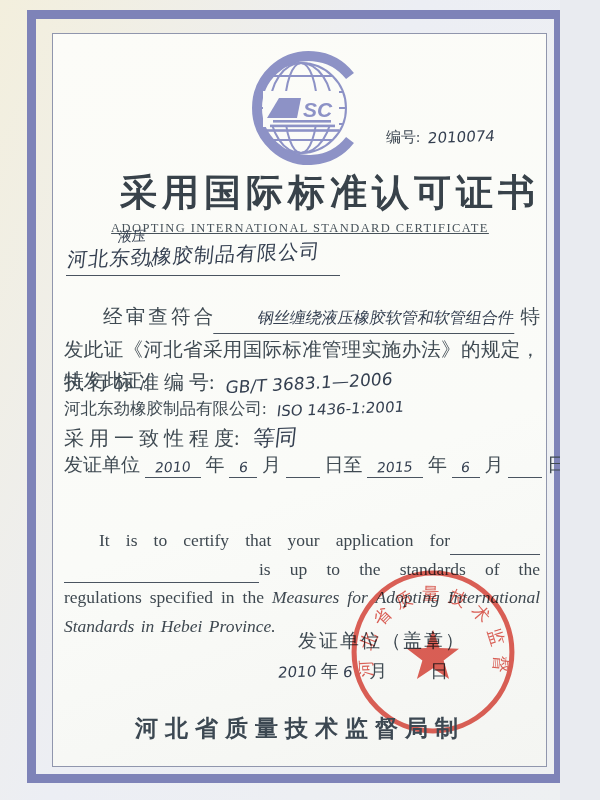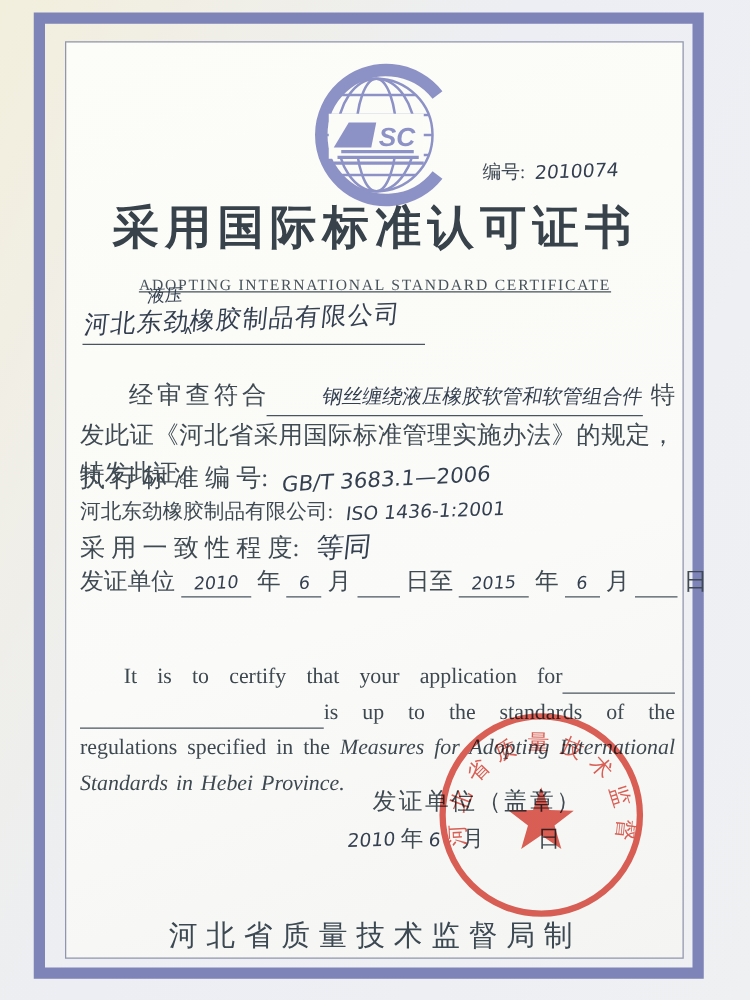--- a/index.html
+++ b/index.html
@@ -2,41 +2,42 @@
 <html><head>
 <meta charset="utf-8">
 <style>
   html,body{margin:0;padding:0;}
   body{
     width:600px;height:800px;
     font-family:"Liberation Serif", serif;
     background:#e9ebf0;
   }
   .page{
-    position:relative;width:600px;height:800px;overflow:hidden;
+    position:relative;width:524px;height:800px;overflow:hidden;
     background:linear-gradient(115deg,#f3efdd 0%,#eceef4 45%,#eef0f2 100%);
+    padding-left:36px;
   }
   .border-thick{
     position:absolute;left:27px;top:10px;width:536px;height:773px;
     border:9px solid #7e83b8;box-sizing:border-box;
   }
   .border-thin{
     position:absolute;left:52px;top:33px;width:495px;height:734px;
     border:1.5px solid #9096ad;box-sizing:border-box;
     background:linear-gradient(160deg,#fcfcf8 0%,#fafbf8 60%,#f4f5f2 100%);
   }
   .abs{position:absolute;}
   
   .logo{left:243px;top:50px;width:132px;height:118px;}
   
   .serial{left:386px;top:128px;font-size:15px;color:#3d4752;white-space:nowrap;}
   .serial .num{margin-left:4px;}
   
   .title{
-    left:60px;top:157px;width:480px;text-align:center;
+    left:60px;top:168px;width:480px;text-align:right;
     font-size:37px;font-weight:700;letter-spacing:5px;color:#38424a;
   }
   .subtitle{
     left:60px;top:221px;width:480px;text-align:center;
     font-size:12.5px;letter-spacing:1.4px;color:#47525a;white-space:nowrap;text-decoration:underline;
   }
   
   .hw{
     font-family:"DejaVu Sans", sans-serif;
     color:#343f50;display:inline-block;transform:skewX(-8deg) rotate(-2deg);
@@ -84,22 +85,22 @@
   
   .issuer{left:298px;top:628px;font-size:19px;letter-spacing:2px;color:#3f4a52;white-space:nowrap;}
   .issue-date{left:278px;top:659px;font-size:18px;color:#3f4a52;white-space:nowrap;}
   .issue-date .hw{font-size:15px;}
   .issue-date .gap{display:inline-block;width:34px;}
   .issue-date .gap2{display:inline-block;width:12px;}
   
   .seal{left:347px;top:566px;width:172px;height:172px;opacity:.88;mix-blend-mode:multiply;}
   
   .footer{
-    left:60px;top:733px;width:480px;text-align:center;
-    font-size:23px;letter-spacing:7px;font-weight:400;color:#3c4852;white-space:nowrap;
+    left:60px;top:713px;width:480px;text-align:center;
+    font-size:23px;letter-spacing:7px;font-weight:700;color:#3c4852;white-space:nowrap;
   }
 </style>
 </head>
 <body>
 
 <div class="page">
   <div class="border-thick abs"></div>
   <div class="border-thin abs"></div>
 
   <svg class="abs logo" viewBox="0 0 132 118">

